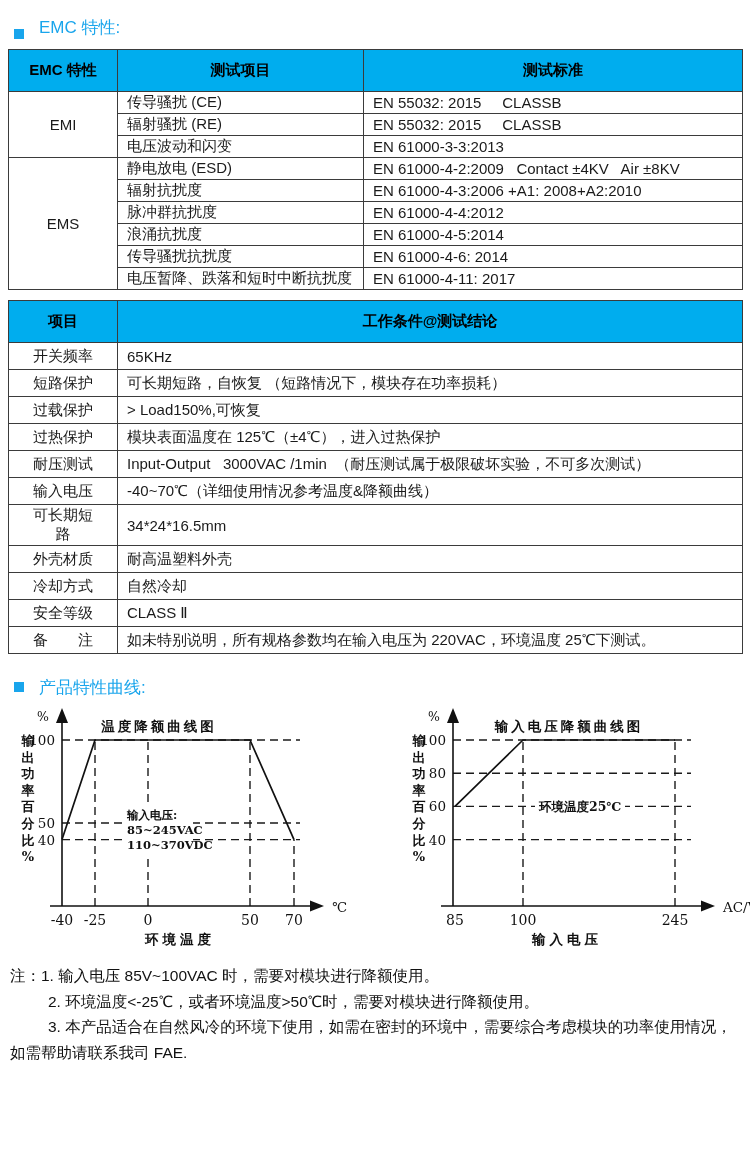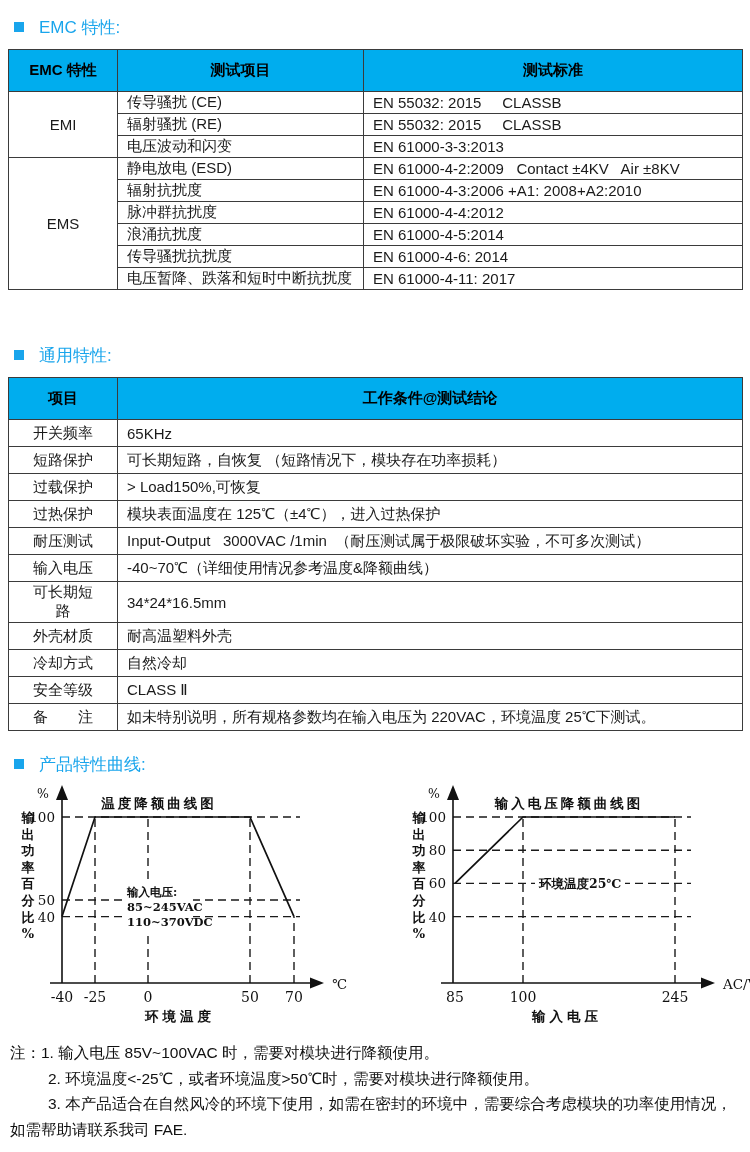--- a/index.html
+++ b/index.html
@@ -10,21 +10,21 @@
   }
   .page { width: 750px; position: relative; }
 
   
   .sec-title {
     display: flex; align-items: center; gap: 15px;
     margin-left: 14px; color: #19a5ec; font-size: 17px; font-weight: 500;
     height: 24px;
   }
   .sec-title .bullet { width: 10px; height: 10px; background: #19a5ec; flex: 0 0 auto; }
-  .t1 { margin-top: 15px; }
+  .t1 { margin-top: 15px; align-items: flex-end; }
   .t2 { margin-top: 53px; }
   .t3 { margin-top: 21px; }
 
   
   table {
     border-collapse: collapse; width: 734px; margin: 10px 8px 0 8px;
     font-size: 15px; table-layout: fixed;
   }
   th, td { border: 1px solid #3b3b3b; }
   th {
@@ -103,24 +103,20 @@
         <td>传导骚扰抗扰度</td>
         <td>EN 61000-4-6: 2014</td>
       </tr>
       <tr>
         <td>电压暂降、跌落和短时中断抗扰度</td>
         <td>EN 61000-4-11: 2017</td>
       </tr>
     </tbody>
   </table>
 
-  <div class="sec-title t2">
-    <span class="bullet"></span>
-    <span>通用特性:</span>
-  </div>
 
   <table class="gen">
     <colgroup>
         <col style="width:109px">
         <col style="width:625px">
       </colgroup>
     <thead>
       <tr>
         <th>项目</th>
         <th>工作条件@测试结论</th>

